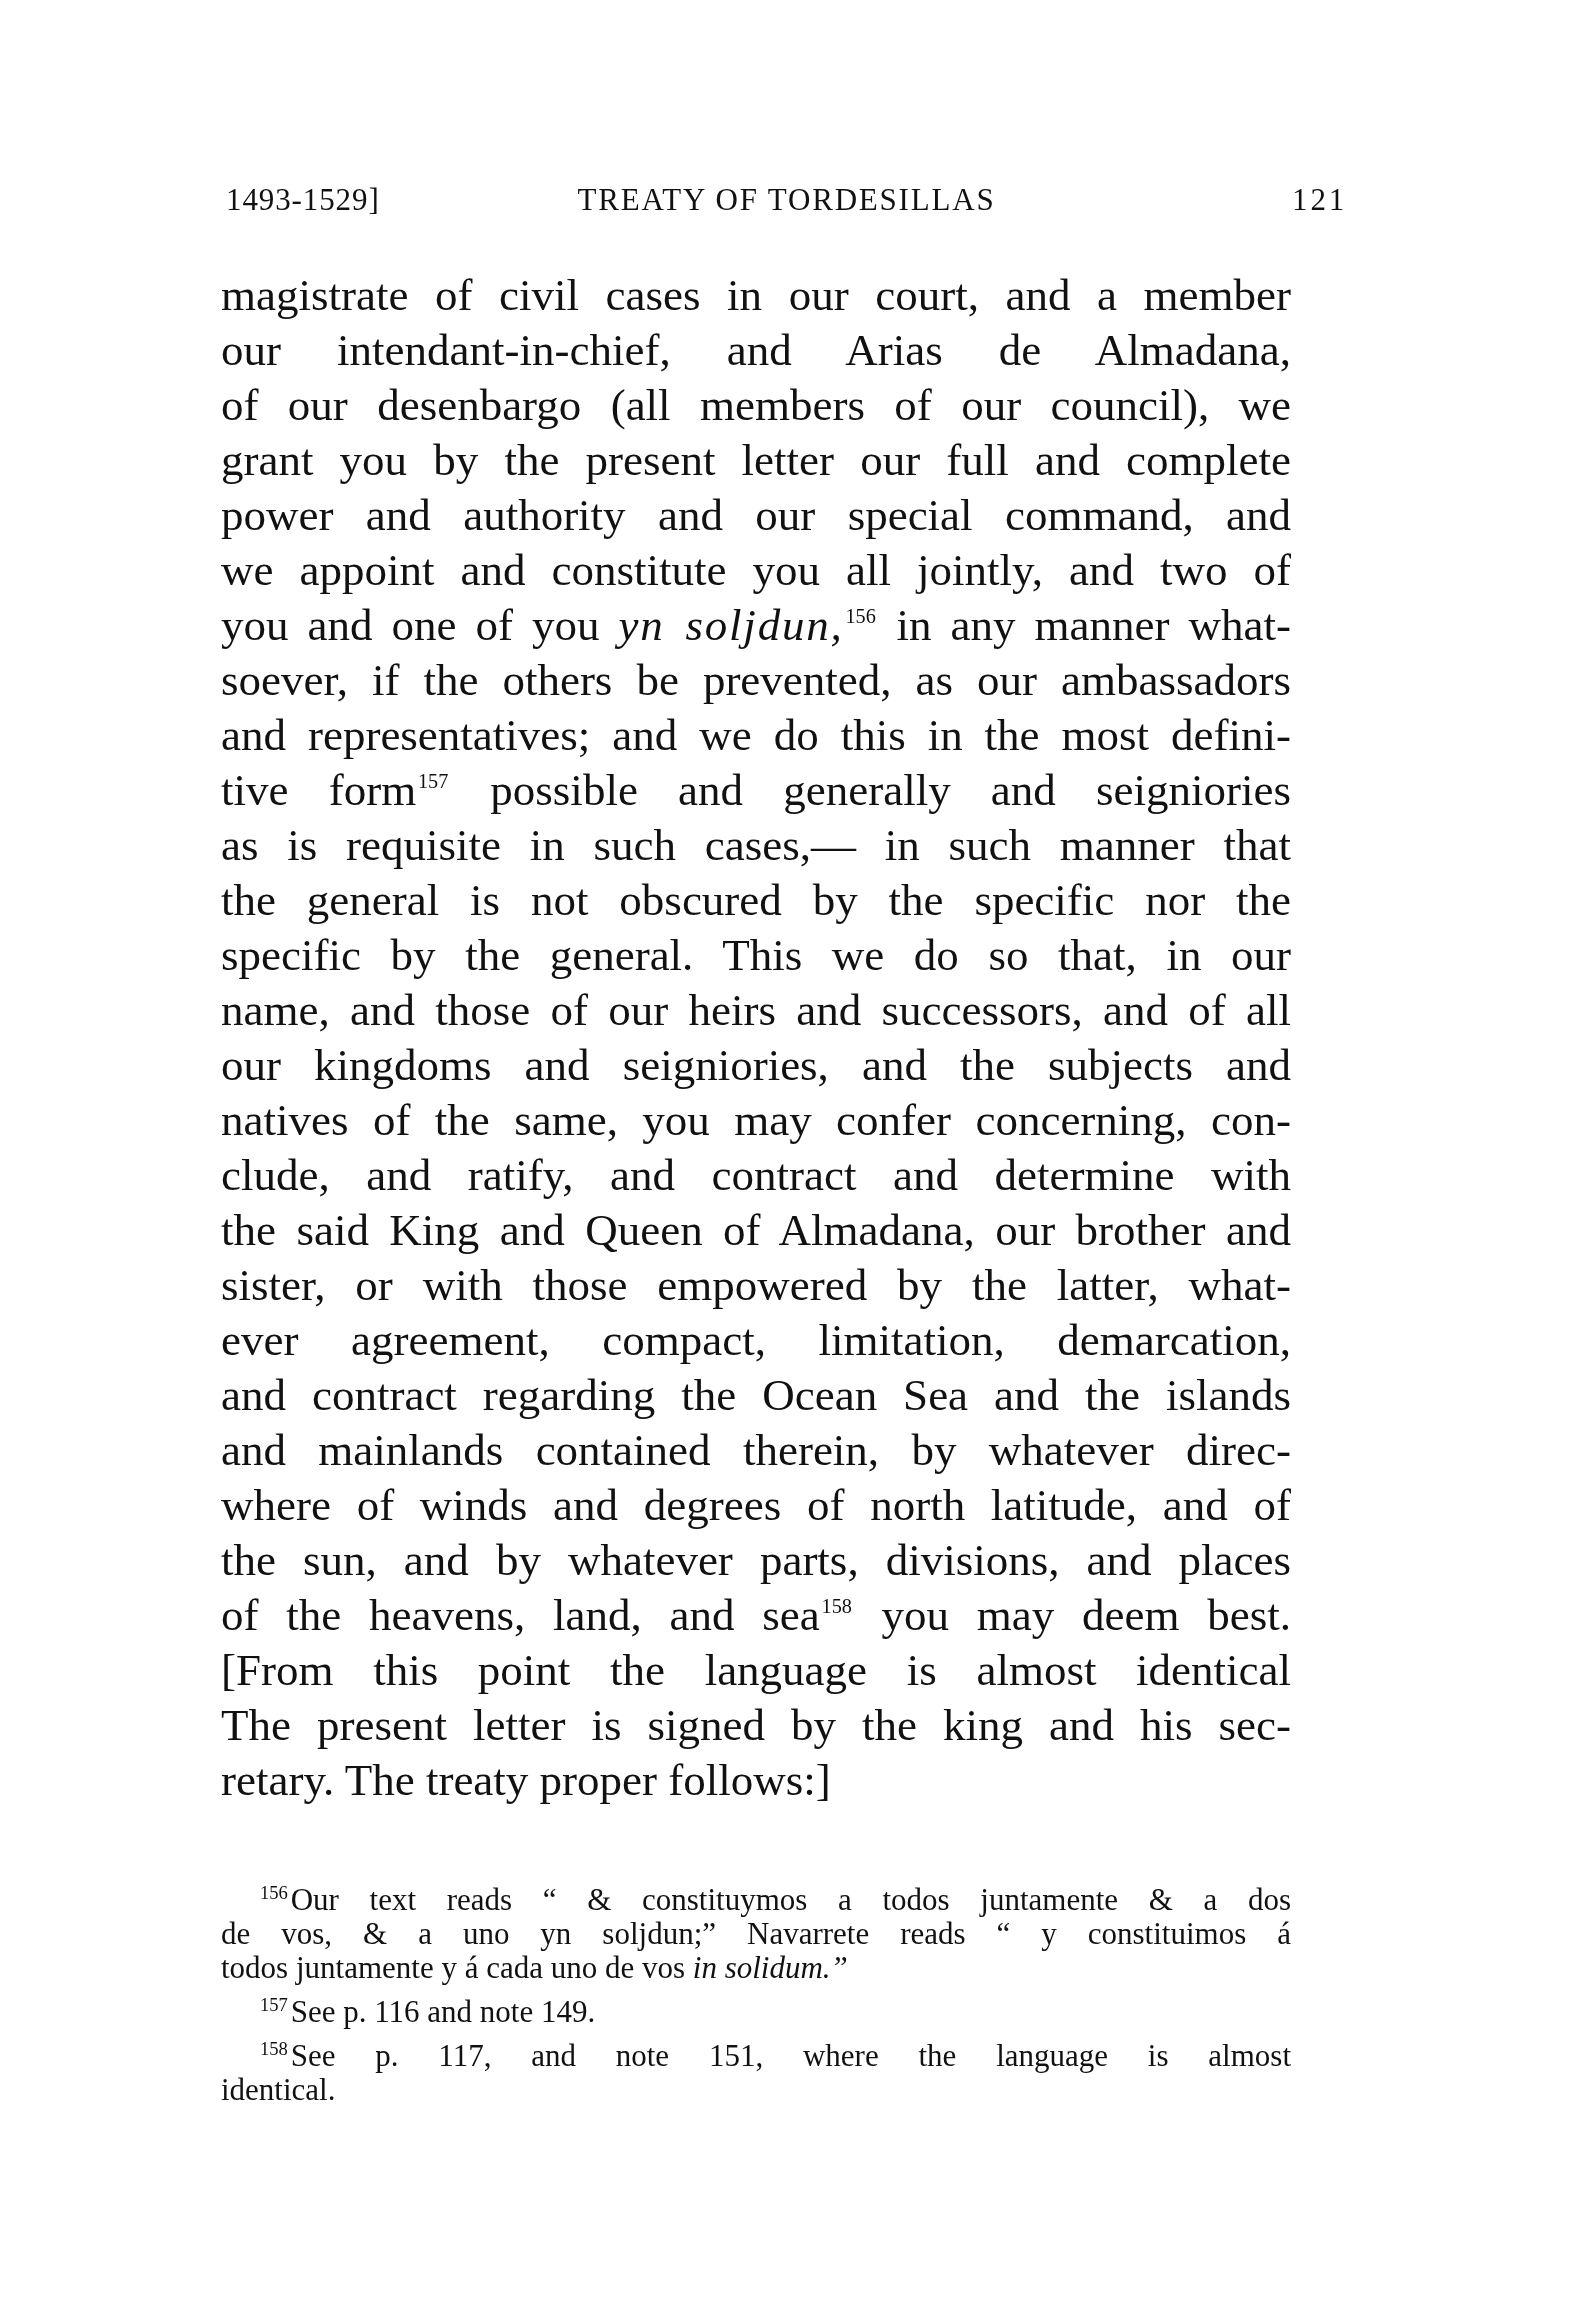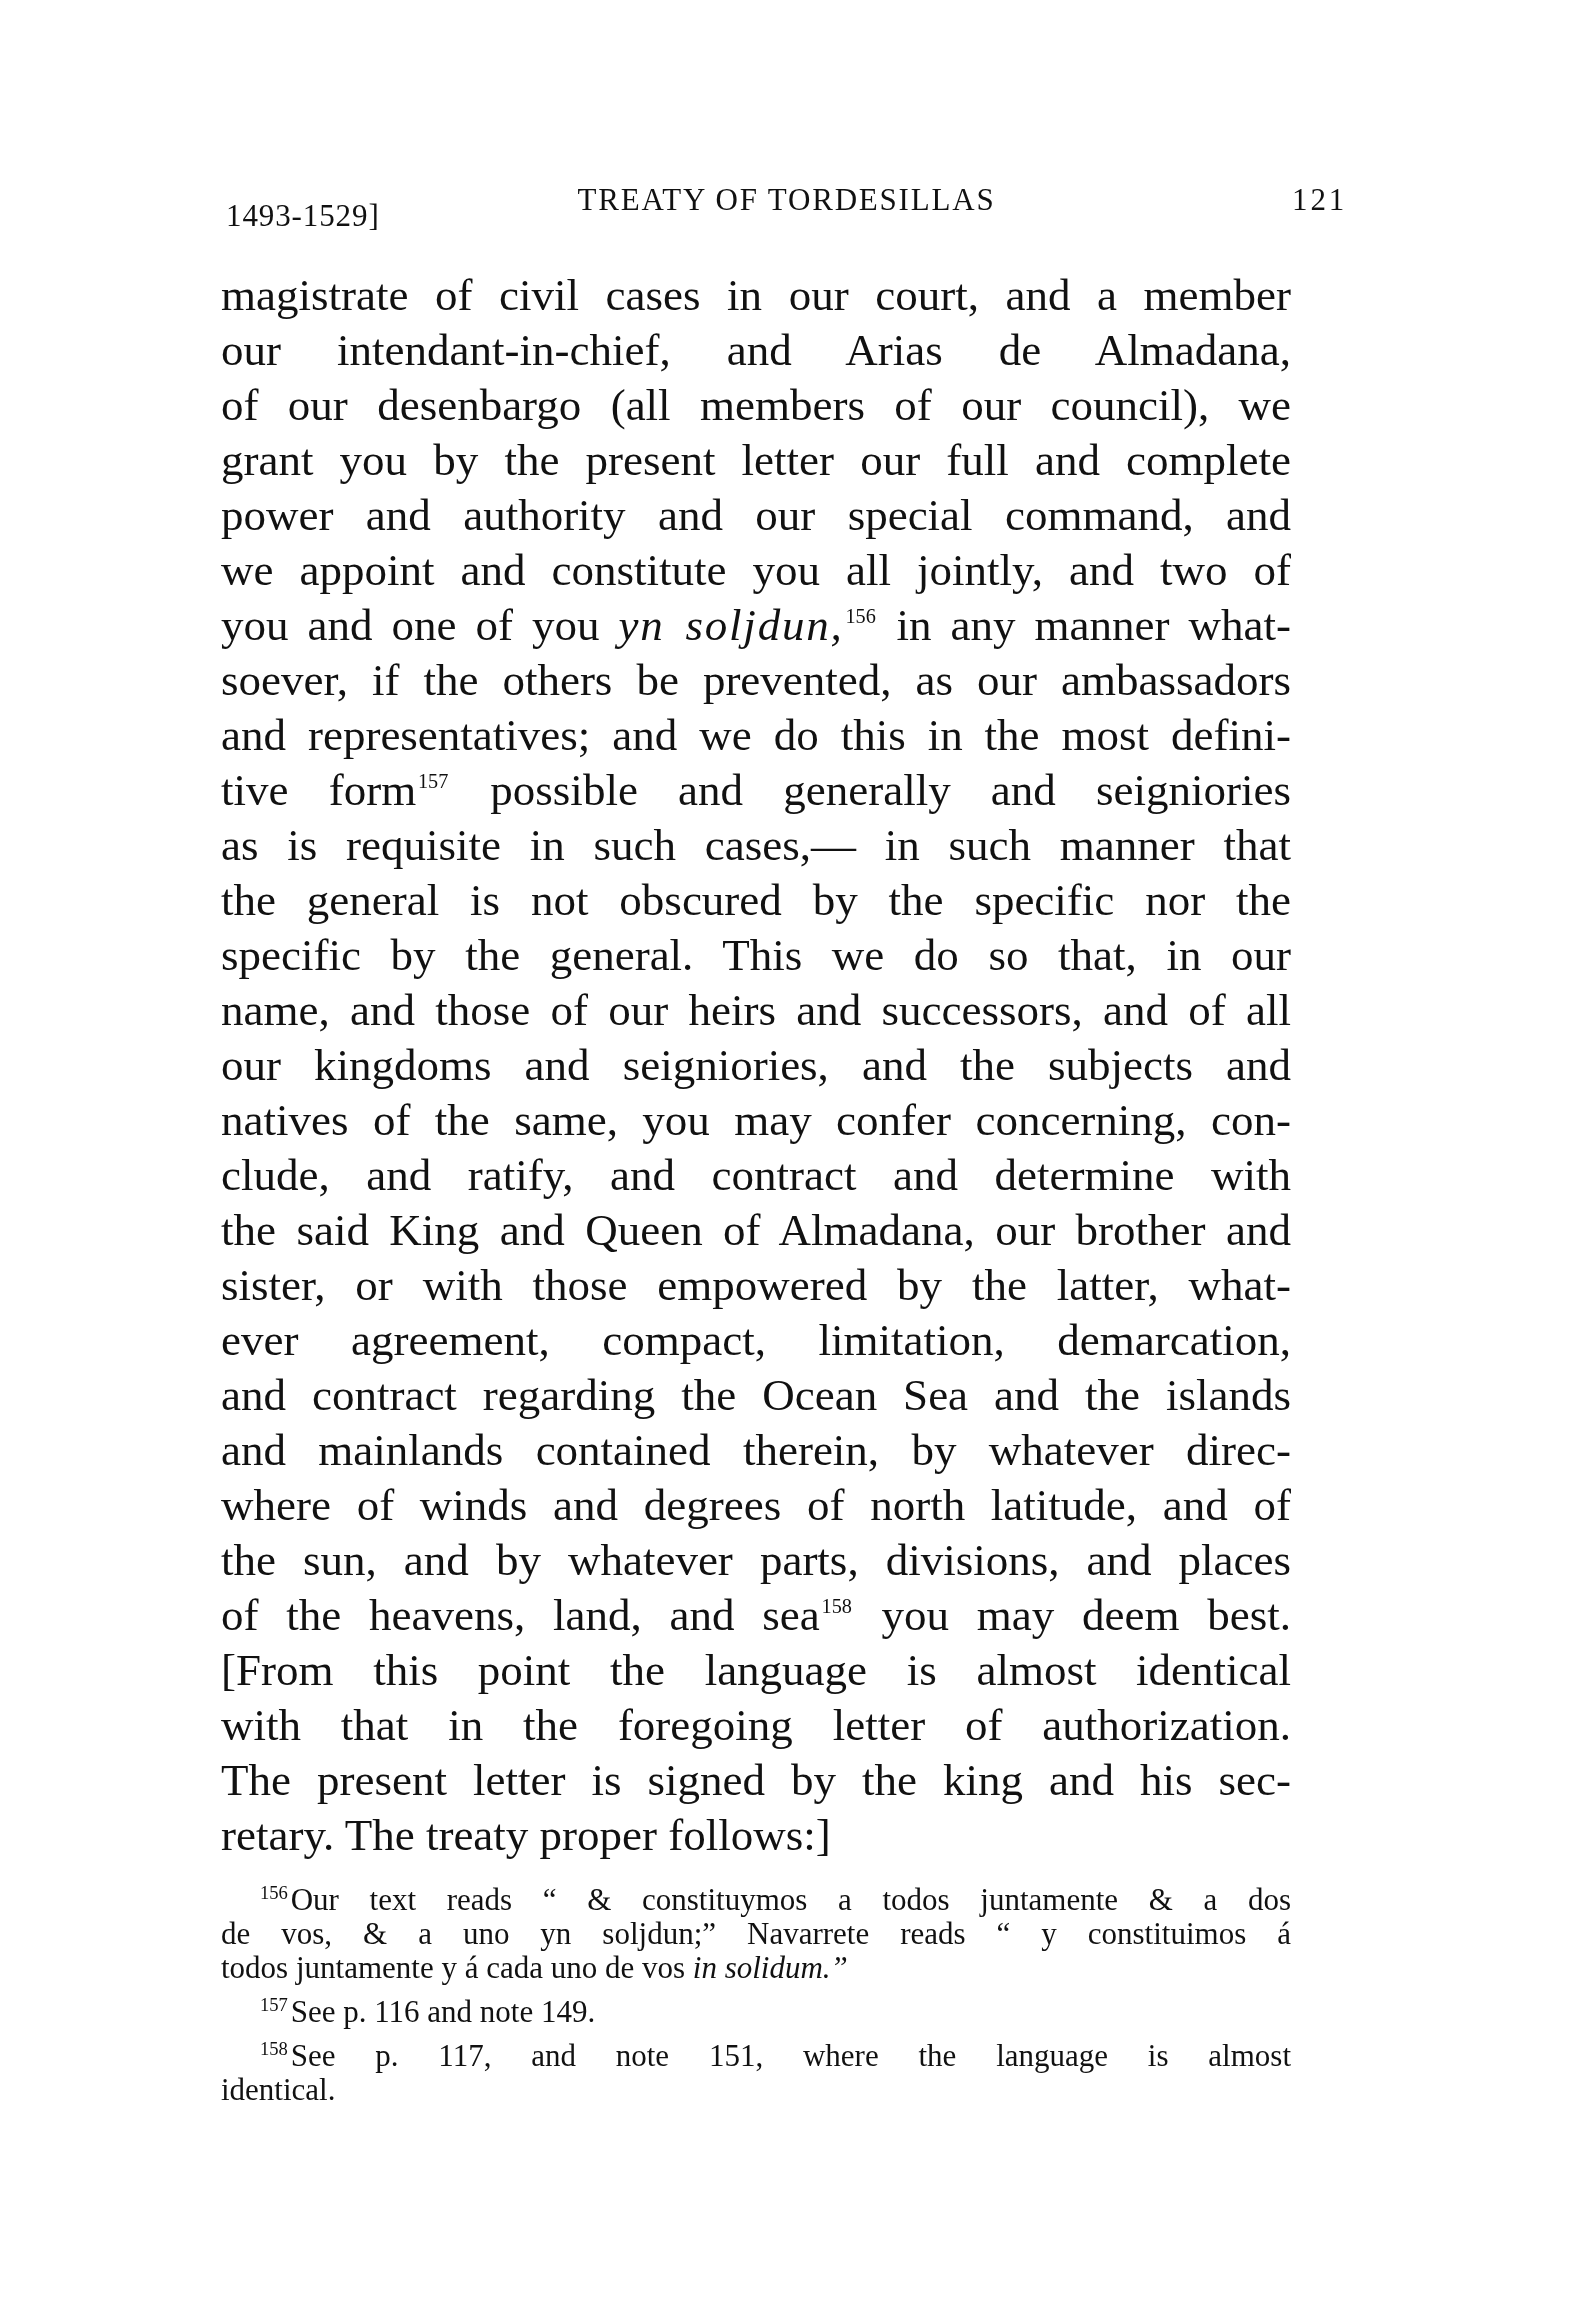--- a/index.html
+++ b/index.html
@@ -6,21 +6,21 @@
     body { width: 1595px; height: 2492px; position: relative; overflow: hidden; }
     .page {
       position: absolute; left: 0; top: 0; width: 1595px; height: 2492px;
       background: #ffffff; color: #111111;
       font-family: "Liberation Serif", "DejaVu Serif", serif;
     }
     .running-head {
       position: absolute; left: 226px; top: 182px; width: 1121px; height: 42px;
       font-size: 31px; letter-spacing: 0.9px;
     }
-    .running-head .years { position: absolute; left: 0; top: 16px; }
+    .running-head .years { position: absolute; left: 0; top: 0; }
     .running-head .title { position: absolute; left: 0; right: 0; top: 0; text-align: center; letter-spacing: 1.8px; }
     .running-head .pageno { position: absolute; right: 0; top: 0; letter-spacing: 2.8px; }
 
     .body-text {
       position: absolute; left: 221px; top: 268px; width: 1070px;
     }
     .line {
       display: block; height: 55px; line-height: 55px;
       font-size: 45px; white-space: nowrap;
       text-align: justify; text-align-last: justify;
@@ -73,21 +73,20 @@
     <span class="line">clude, and ratify, and contract and determine with</span>
     <span class="line">the said King and Queen of Almadana, our brother and</span>
     <span class="line">sister, or with those empowered by the latter, what-</span>
     <span class="line">ever agreement, compact, limitation, demarcation,</span>
     <span class="line">and contract regarding the Ocean Sea and the islands</span>
     <span class="line">and mainlands contained therein, by whatever direc-</span>
     <span class="line">where of winds and degrees of north latitude, and of</span>
     <span class="line">the sun, and by whatever parts, divisions, and places</span>
     <span class="line"><span>of the heavens, land, and sea</span><sup>158</sup><span> you may deem best.</span></span>
     <span class="line">[From this point the language is almost identical</span>
-    <span class="line">with that in the foregoing letter of authorization.</span>
     <span class="line">The present letter is signed by the king and his sec-</span>
     <span class="line last">retary. The treaty proper follows:]</span>
   </div>
 
   <div class="footnotes">
     <div>
       <span class="fn-line indent"><sup>156</sup><span>Our text reads “ &amp; constituymos a todos juntamente &amp; a dos</span></span>
       <span class="fn-line">de vos, &amp; a uno yn soljdun;” Navarrete reads “ y constituimos á</span>
       <span class="fn-line last"><span>todos juntamente y á cada uno de vos </span><i>in solidum.”</i></span>
     </div>

